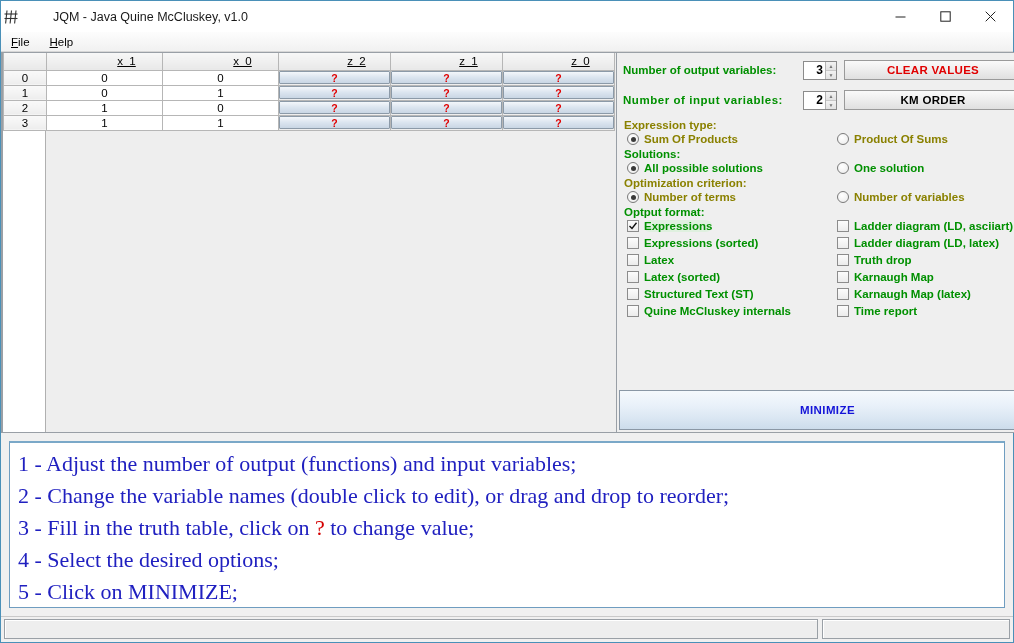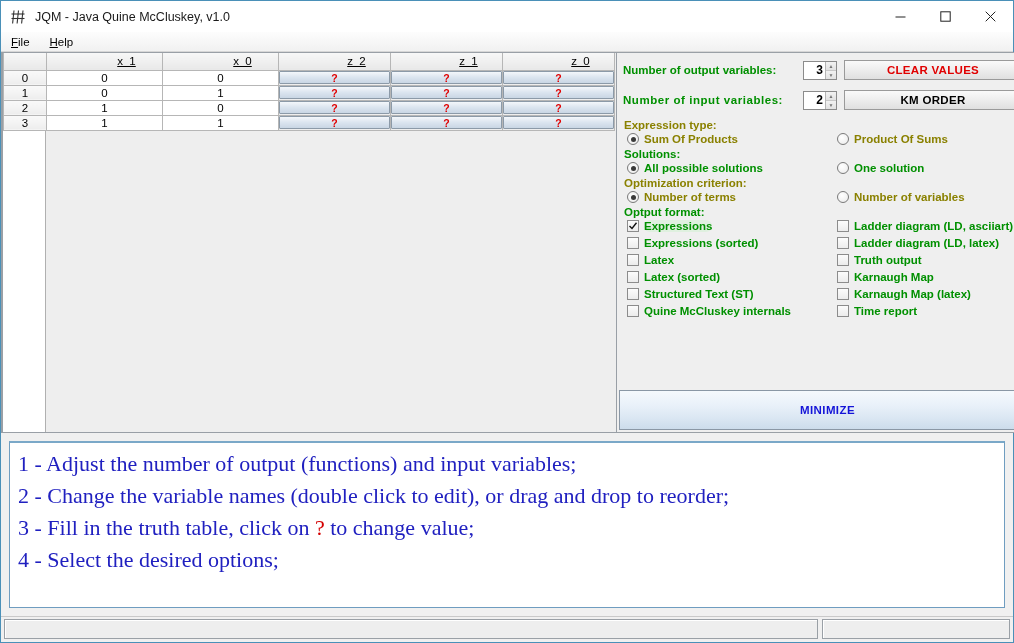--- a/index.html
+++ b/index.html
@@ -20,21 +20,21 @@
     display: flex; flex-direction: column;
   }
 
   
   #titlebar {
     height: 31px; min-height: 31px;
     background: #ffffff;
     display: flex; align-items: center;
     position: relative;
   }
-  #title-left { display: flex; align-items: center; padding-left: 9px; }
+  #title-left { display: flex; align-items: center; padding-left: 2px; gap: 25px; }
   #app-icon {
     width: 16px; height: 16px; margin-right: 9px;
     position: relative;
   }
   #app-icon svg { display:block; }
   #title-text {
     font-size: 12.5px; color: #1a1a1a;
     font-family: "Liberation Sans", sans-serif;
     white-space: nowrap;
   }
@@ -494,21 +494,21 @@
           </div>
         </div>
 
         <div class="chk-row">
           <div class="chk-cell">
             <span class="checkbox"></span>
             <span class="chk-text">Latex</span>
           </div>
           <div class="chk-cell right">
             <span class="checkbox"></span>
-            <span class="chk-text">Truth output</span>
+            <span class="chk-text">Truth drop</span>
           </div>
         </div>
 
         <div class="chk-row">
           <div class="chk-cell">
             <span class="checkbox"></span>
             <span class="chk-text">Latex (sorted)</span>
           </div>
           <div class="chk-cell right">
             <span class="checkbox"></span>
@@ -541,20 +541,21 @@
         <div id="minimize-btn">MINIMIZE</div>
       </div>
     </div>
   </div>
 
   <div id="instructions">
     <div class="instr-line">1 - Adjust the number of output (functions) and input variables;</div>
     <div class="instr-line">2 - Change the variable names (double click to edit), or drag and drop to reorder;</div>
     <div class="instr-line"><span>3 - Fill in the truth table, click on </span><span class="qmark">?</span><span> to change value;</span></div>
     <div class="instr-line">4 - Select the desired options;</div>
+    <div class="instr-line">5 - Click on MINIMIZE;</div>
   </div>
 
   <div id="statusbar">
     <div class="status-panel" id="status-main"></div>
     <div class="status-panel" id="status-side"></div>
   </div>
 
 </div>
 
 </body></html>

